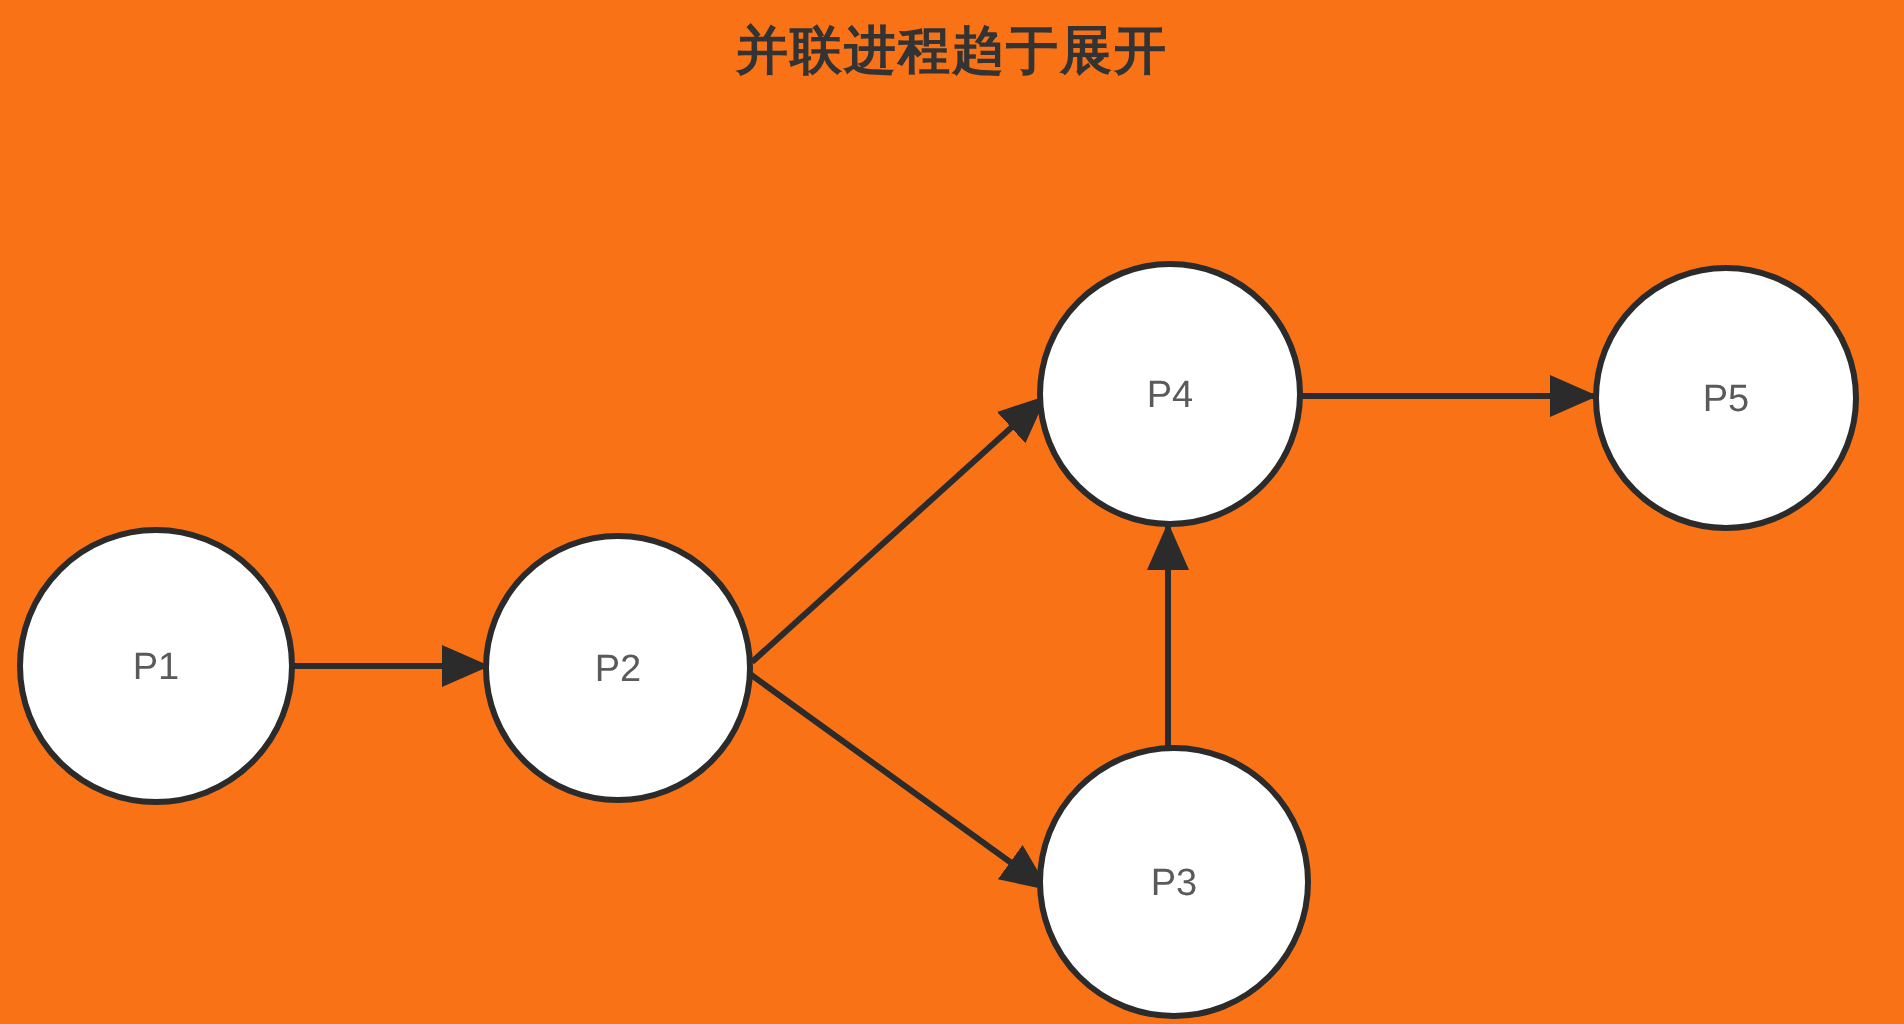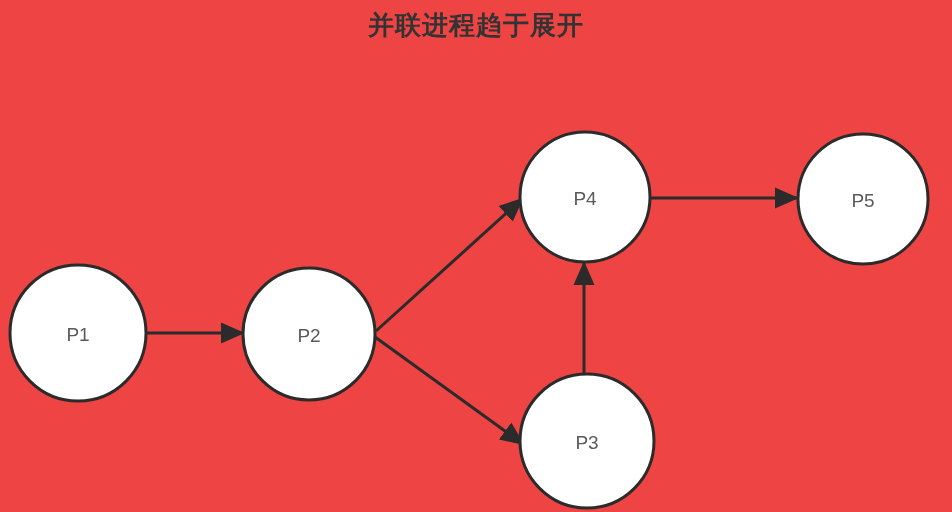--- a/index.html
+++ b/index.html
@@ -11,21 +11,21 @@
     height: 512px;
     background: #f8f8f8;
     font-family: "Liberation Sans", "DejaVu Sans", sans-serif;
     overflow: hidden;
     position: relative;
   }
   #diagram-root {
     position: relative;
     width: 952px;
     height: 512px;
-    background: #ef4444;
+    background: #f97316;
   }
   #diagram-title {
     position: absolute;
     left: 0;
     top: 9px;
     width: 952px;
     text-align: center;
     font-size: 26px;
     font-weight: bold;
     color: #333333;

